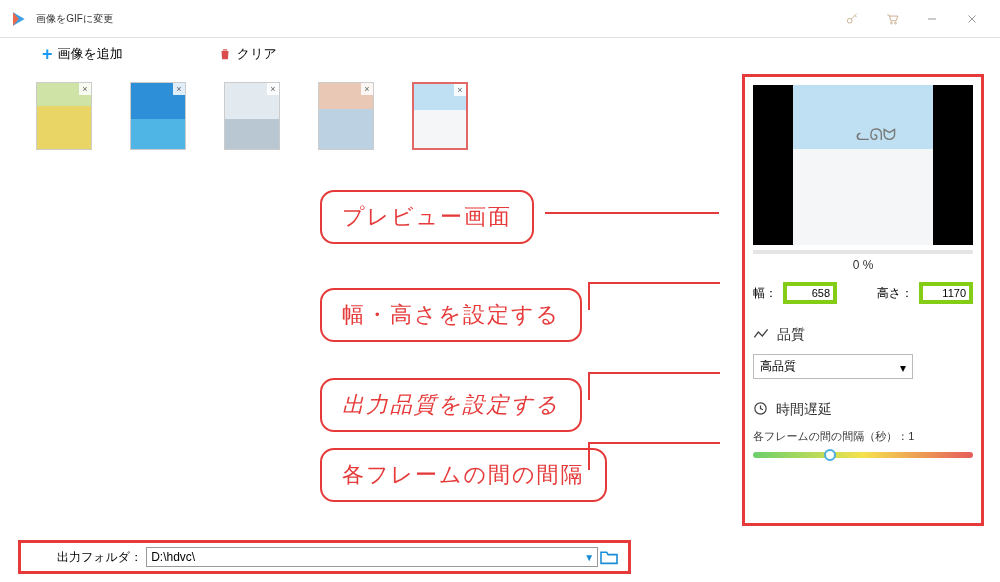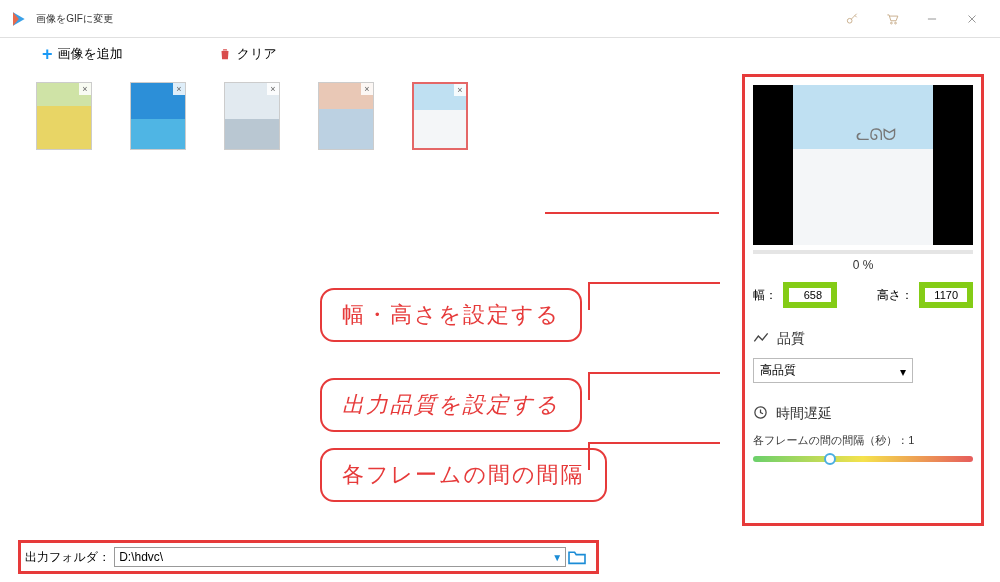--- a/index.html
+++ b/index.html
@@ -134,21 +134,21 @@
   height: 4px; background: #e5e5e5; margin-top: 5px;
   position: relative;
 }
 .progress-label { text-align: center; font-size: 12px; color: #333; margin-top: 4px; }
 .dims {
   display: flex; gap: 6px; align-items: center;
   margin-top: 10px; font-size: 12px;
 }
 .dims input {
   width: 54px; text-align: right;
-  border: 6px solid #84cc16; padding: 1px 9px; font-size: 11px;
+  border: 4px solid #84cc16; padding: 1px 3px; font-size: 11px;
 }
 .section {
   margin-top: 22px;
 }
 .section-title {
   display: flex; align-items: center; gap: 8px;
   font-size: 14px; color: #333;
 }
 .quality-select {
   margin-top: 10px; width: 160px;
@@ -175,21 +175,21 @@
   height: 50px;
   display: flex; align-items: center;
   padding: 0 18px;
   gap: 10px;
 }
 .output-wrap {
   display:flex; align-items:center; gap:4px;
   border: 3px solid #e63a3a;
   padding: 4px 8px 4px 4px;
 }
-.output-label { font-size: 12px; }
+.output-label { font-size: 12px; margin-left: 32px; }
 .output-input {
   width: 452px; border: 1px solid #999; padding: 2px 4px; font-size: 12px;
   background: #fff;
 }
 .dropdown-arrow {
   color: #1b8cd6; font-size: 10px; margin-left: -18px; pointer-events:none;
 }
 .folder-btn {
   width: 22px; height: 18px;
   display: flex; align-items: center; justify-content: center;
@@ -270,20 +270,21 @@
         <span class="remove">×</span>
       </div>
       <div class="thumb t3">
         <span class="remove">×</span>
       </div>
       <div class="thumb t4 selected">
         <span class="remove">×</span>
       </div>
     </div>
 
+    <div class="annot" style="left:320px; top:120px;">プレビュー画面</div>
     <div class="annot-line" style="left:545px; top:142px; width:174px;"></div>
 
     <div class="annot" style="left:320px; top:218px;">幅・高さを設定する</div>
     <div class="annot-line" style="left:590px; top:212px; width:130px;"></div>
     <div class="annot-line-v" style="left:588px; top:212px; height:28px;"></div>
 
     <div class="annot" style="left:320px; top:308px;font-style:italic;">出力品質を設定する</div>
     <div class="annot-line" style="left:590px; top:302px; width:130px;"></div>
     <div class="annot-line-v" style="left:588px; top:302px; height:28px;"></div>
 

